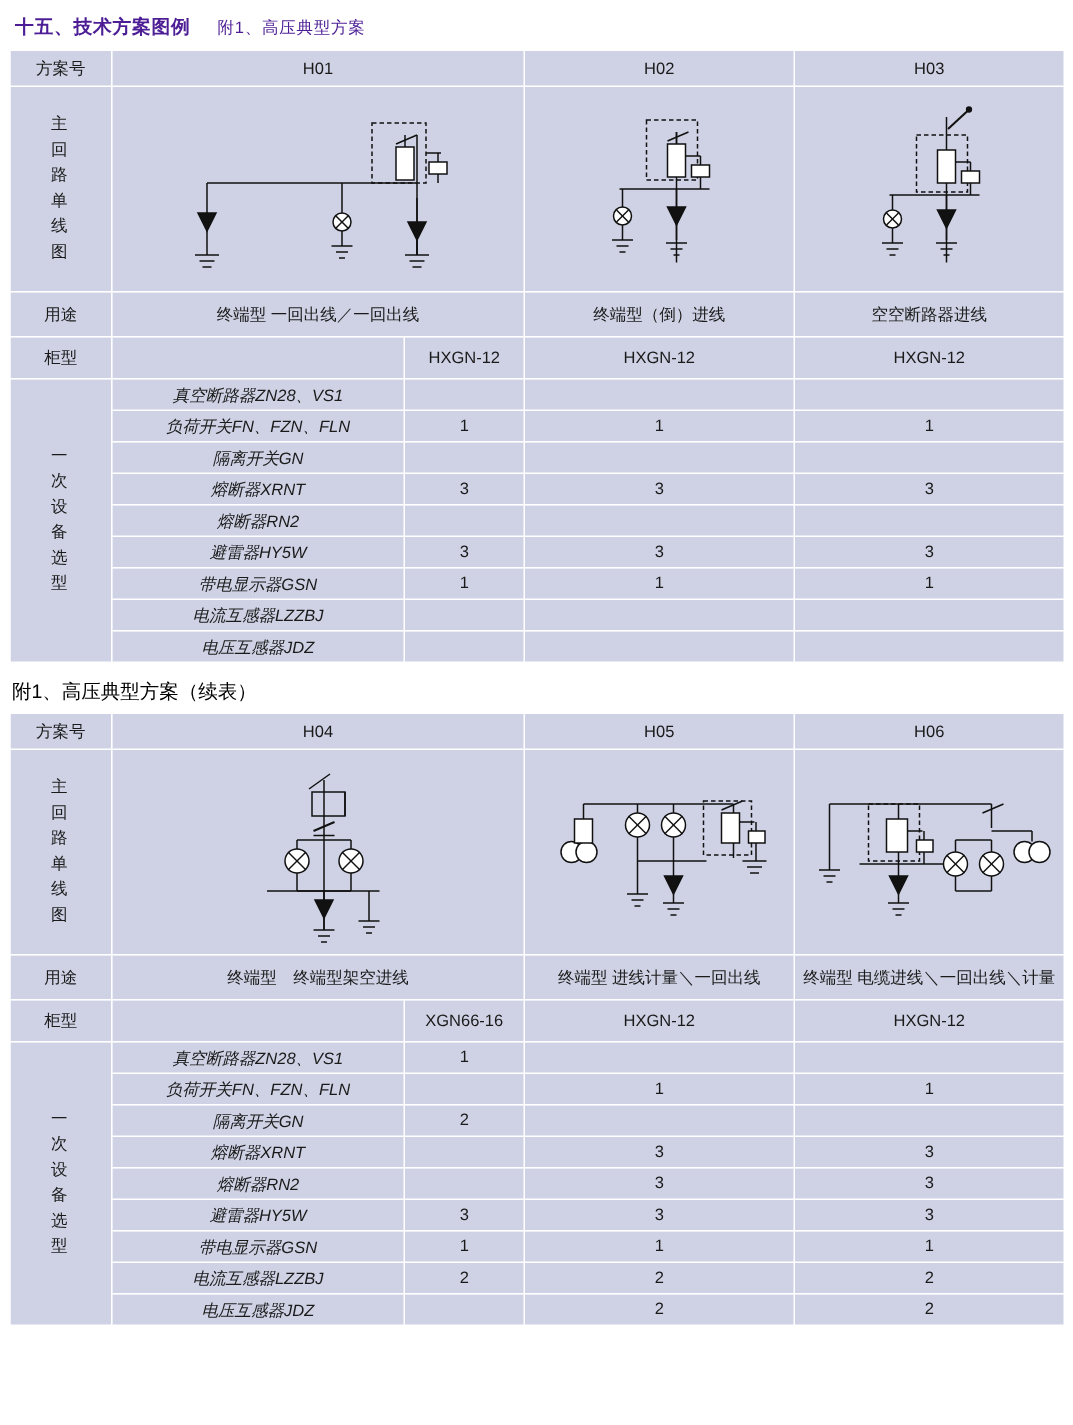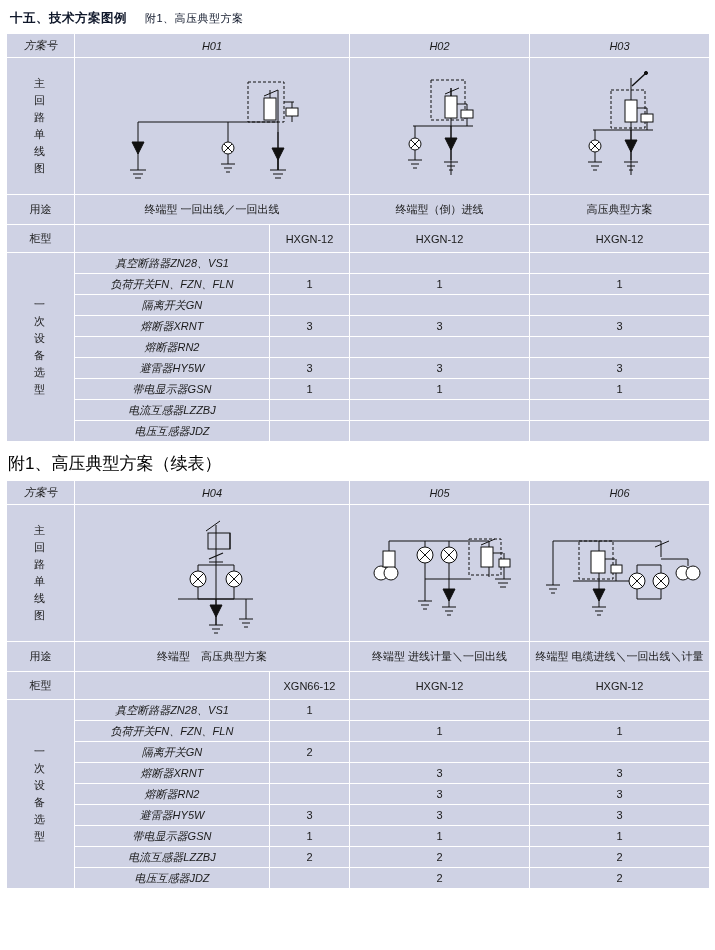--- a/index.html
+++ b/index.html
@@ -15,31 +15,31 @@
     position: relative;
     overflow: hidden;
   }
   .page {
     width: 715px;
     padding: 8px 6px 0 6px;
   }
   .section-title {
     font-size: 12.5px;
     font-weight: bold;
-    color: #0f172a;
+    color: #4c1d95;
     margin: 2px 0 6px 4px;
     letter-spacing: 0.5px;
   }
   .section-title .sub {
     font-weight: normal;
     font-size: 11px;
     margin-left: 18px;
   }
   .cont-title {
-    font-size: 17px;
+    font-size: 13px;
     color: #000;
     margin: 10px 0 5px 2px;
   }
   table.scheme {
     border-collapse: collapse;
     width: 703px;
     margin: 0 auto;
     table-layout: fixed;
   }
   table.scheme td, table.scheme th {
@@ -74,21 +74,20 @@
     width: 195px;
     height: 21px;
     font-style: italic;
   }
   td.qty {
     background: #cfd2e4;
     height: 21px;
   }
   .hdr {
     height: 24px;
-    font-style: italic;
   }
   .use-row td { height: 30px; }
   .cab-row td { height: 28px; margin-top: 40px; }
   svg { display: block; margin: 0 auto; }
 </style>
 </head>
 <body>
 
 <div class="page">
 
@@ -211,21 +210,21 @@
               <line x1="58" y1="106" x2="66" y2="106"></line>
               <line x1="60" y1="110" x2="64" y2="110"></line>
             </g>
           </svg>
         </td>
       </tr>
       <tr class="use-row">
         <td>用途</td>
         <td class="whitecell" colspan="2">终端型 一回出线／一回出线</td>
         <td class="whitecell">终端型（倒）进线</td>
-        <td class="whitecell">高压典型方案</td>
+        <td class="whitecell">空空断路器进线</td>
       </tr>
       <tr class="cab-row">
         <td>柜型</td>
         <td class="whitecell"></td>
         <td class="whitecell">HXGN-12</td>
         <td class="whitecell">HXGN-12</td>
         <td class="whitecell">HXGN-12</td>
       </tr>
 
       <tr>
@@ -433,28 +432,28 @@
               <circle cx="150" cy="66" r="7" fill="#fff"></circle>
               <circle cx="160" cy="66" r="7" fill="#fff"></circle>
               <line x1="155" y1="52" x2="155" y2="59"></line>
               <line x1="128" y1="52" x2="155" y2="52"></line>
             </g>
           </svg>
         </td>
       </tr>
       <tr class="use-row">
         <td>用途</td>
-        <td class="whitecell" colspan="2">终端型　高压典型方案</td>
+        <td class="whitecell" colspan="2">终端型　终端型架空进线</td>
         <td class="whitecell">终端型 进线计量＼一回出线</td>
         <td class="whitecell">终端型 电缆进线＼一回出线＼计量</td>
       </tr>
       <tr class="cab-row">
         <td>柜型</td>
         <td class="whitecell"></td>
-        <td class="whitecell">XGN66-12</td>
+        <td class="whitecell">XGN66-16</td>
         <td class="whitecell">HXGN-12</td>
         <td class="whitecell">HXGN-12</td>
       </tr>
 
       <tr>
         <td class="vlabel" rowspan="9">
           <div>一</div>
           <div>次</div>
           <div>设</div>
           <div>备</div>

